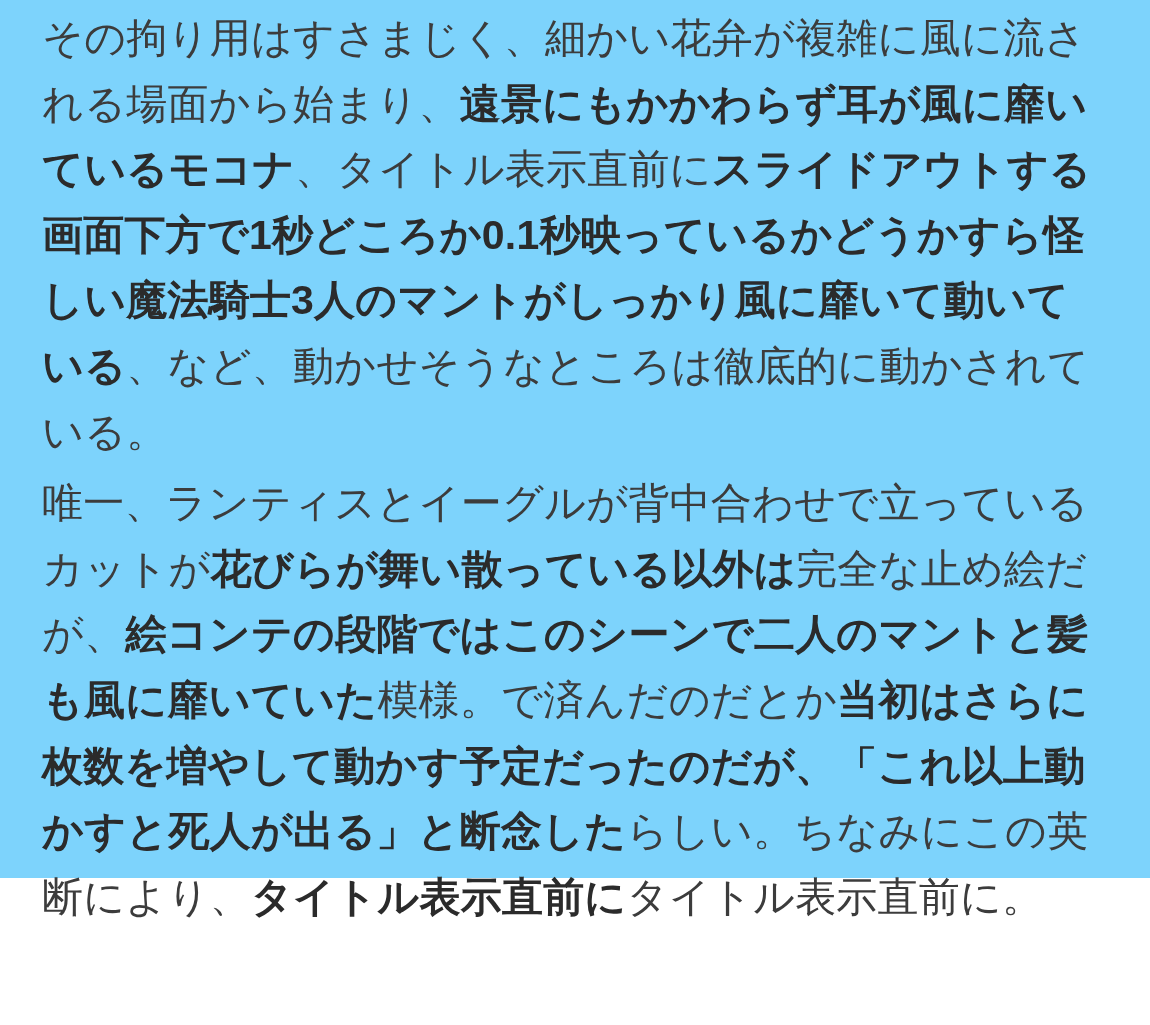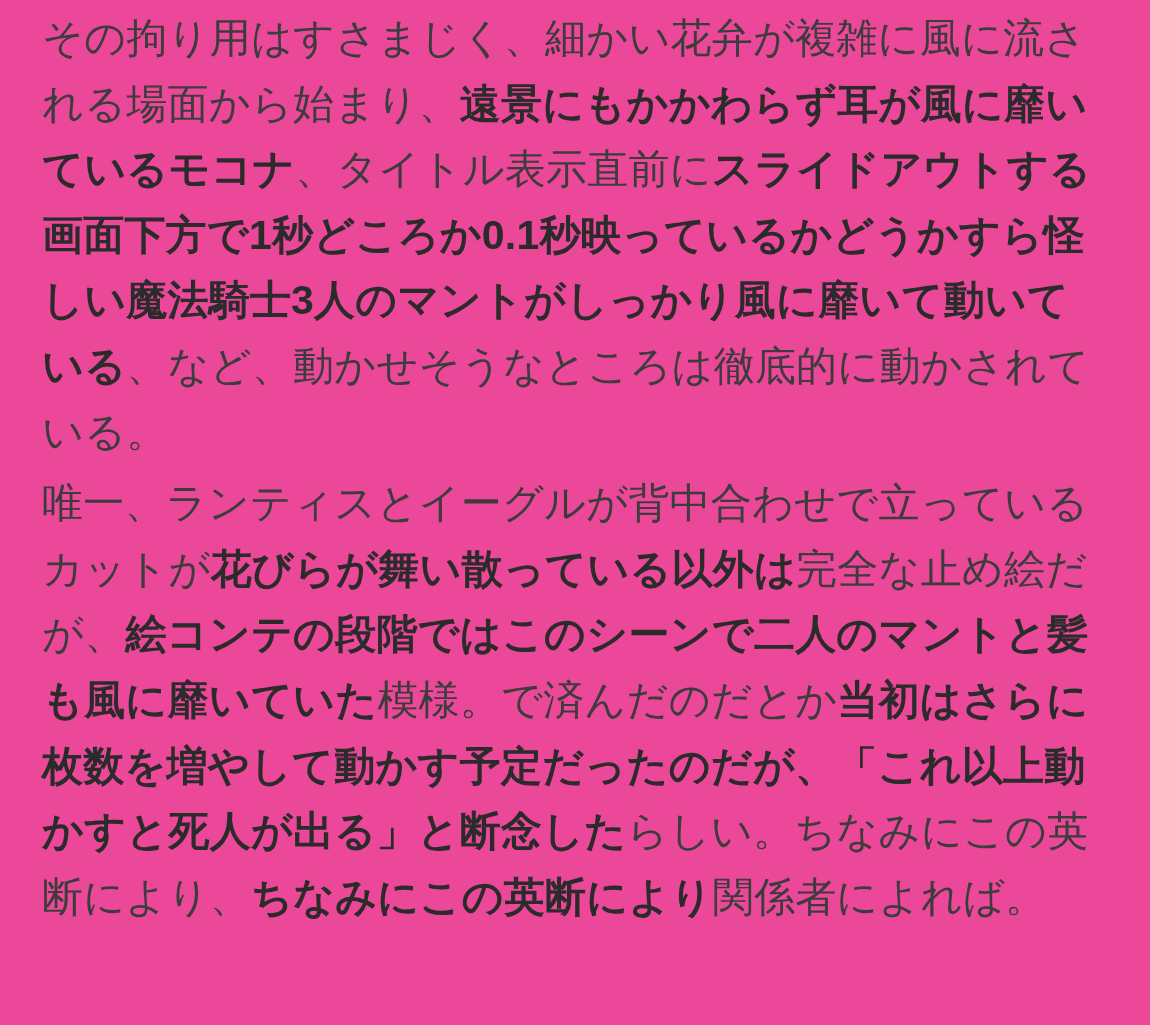--- a/index.html
+++ b/index.html
@@ -9,23 +9,23 @@
   }
   body {
     width: 1150px;
     height: 1025px;
     overflow: hidden;
     font-family: "Liberation Sans", "DejaVu Sans", sans-serif;
   }
   .page {
     box-sizing: border-box;
     width: 1150px;
-    height: 1025px;
+    height: 878px;
     padding: 6px 48px 0 42px;
-    background: #ec4899;
+    background: #7dd3fc;
   }
   .para {
     margin: 0 0 6px 0;
     font-size: 41px;
     line-height: 1.60;
     color: #3c3c3c;
     letter-spacing: 0.2px;
     text-align: left;
     font-weight: 400;
   }
@@ -39,15 +39,15 @@
   .seg {
     white-space: pre-wrap;
   }
 </style>
 </head>
 <body>
 
 <div class="page">
   <div class="body-text">
     <p class="para"><span class="seg">その拘り用はすさまじく、細かい花弁が複雑に風に流される場面から始まり、</span><b class="seg">遠景にもかかわらず耳が風に靡いているモコナ</b><span class="seg">、タイトル表示直前に</span><b class="seg">スライドアウトする画面下方で1秒どころか0.1秒映っているかどうかすら怪しい魔法騎士3人のマントがしっかり風に靡いて動いている</b><span class="seg">、など、動かせそうなところは徹底的に動かされている。</span></p>
-    <p class="para"><span class="seg">唯一、ランティスとイーグルが背中合わせで立っているカットが</span><b class="seg">花びらが舞い散っている以外は</b><span class="seg">完全な止め絵だが、</span><b class="seg">絵コンテの段階ではこのシーンで二人のマントと髪も風に靡いていた</b><span class="seg">模様。で済んだのだとか</span><b class="seg">当初はさらに枚数を増やして動かす予定だったのだが、「これ以上動かすと死人が出る」と断念した</b><span class="seg">らしい。ちなみにこの英断により、</span><b class="seg">ちなみにこの英断により</b><span class="seg">関係者によれば。</span></p>
+    <p class="para"><span class="seg">唯一、ランティスとイーグルが背中合わせで立っているカットが</span><b class="seg">花びらが舞い散っている以外は</b><span class="seg">完全な止め絵だが、</span><b class="seg">絵コンテの段階ではこのシーンで二人のマントと髪も風に靡いていた</b><span class="seg">模様。で済んだのだとか</span><b class="seg">当初はさらに枚数を増やして動かす予定だったのだが、「これ以上動かすと死人が出る」と断念した</b><span class="seg">らしい。ちなみにこの英断により、</span><b class="seg">タイトル表示直前に</b><span class="seg">タイトル表示直前に。</span></p>
   </div>
 </div>
 
 </body></html>

